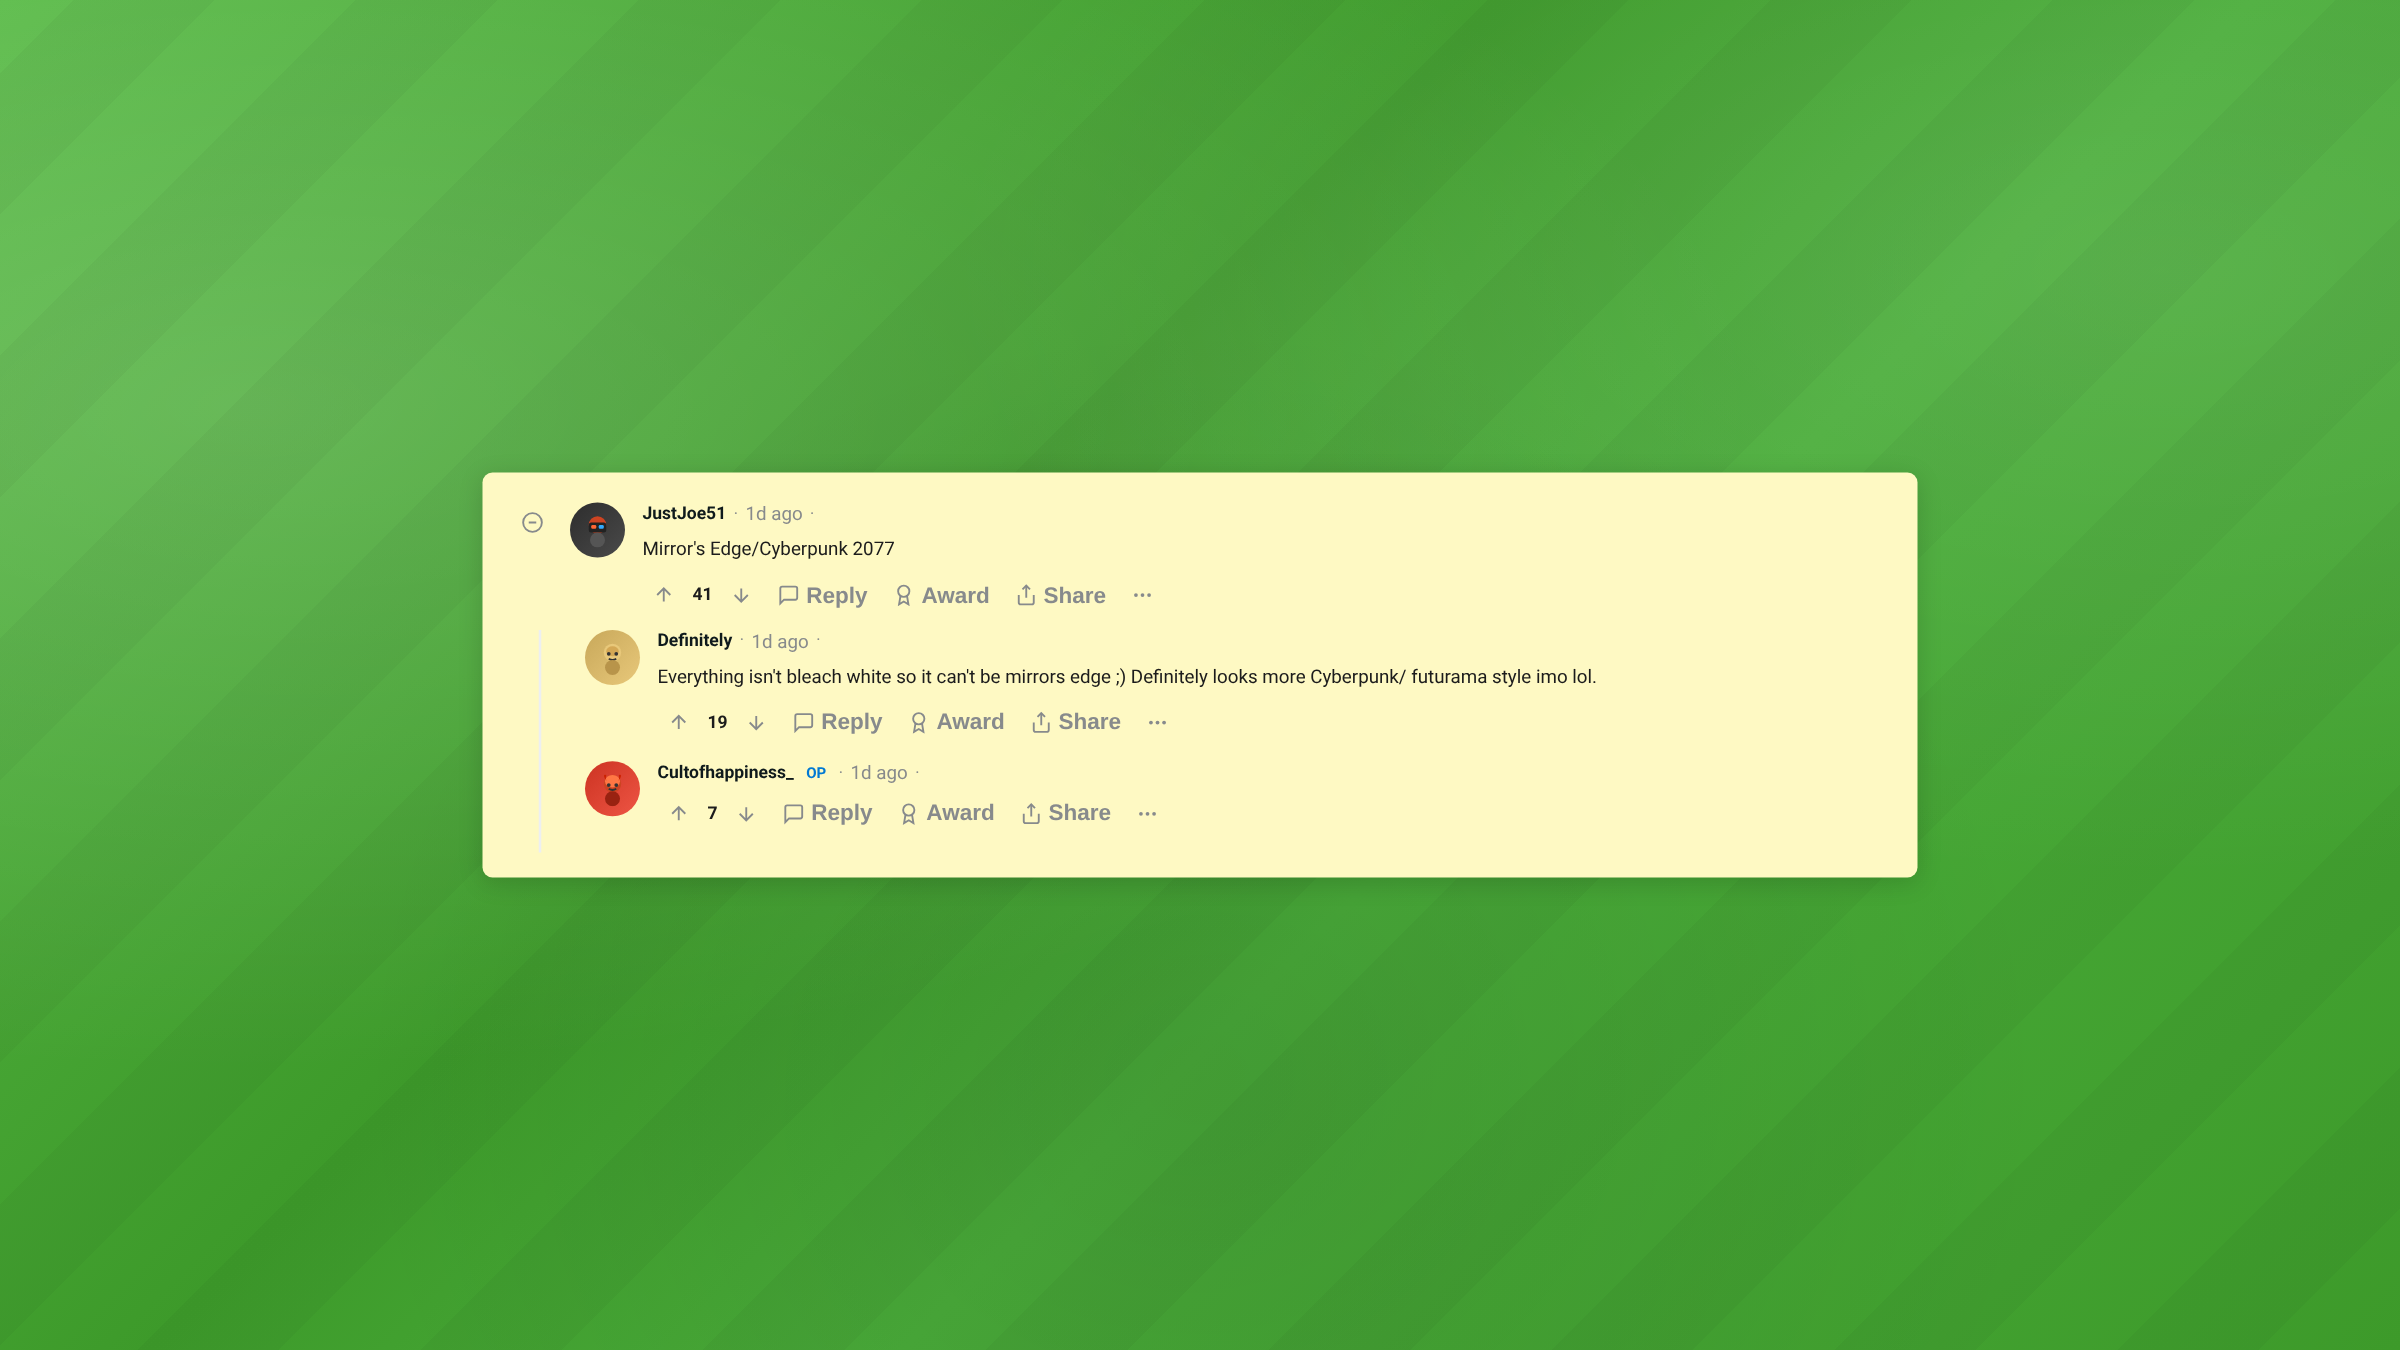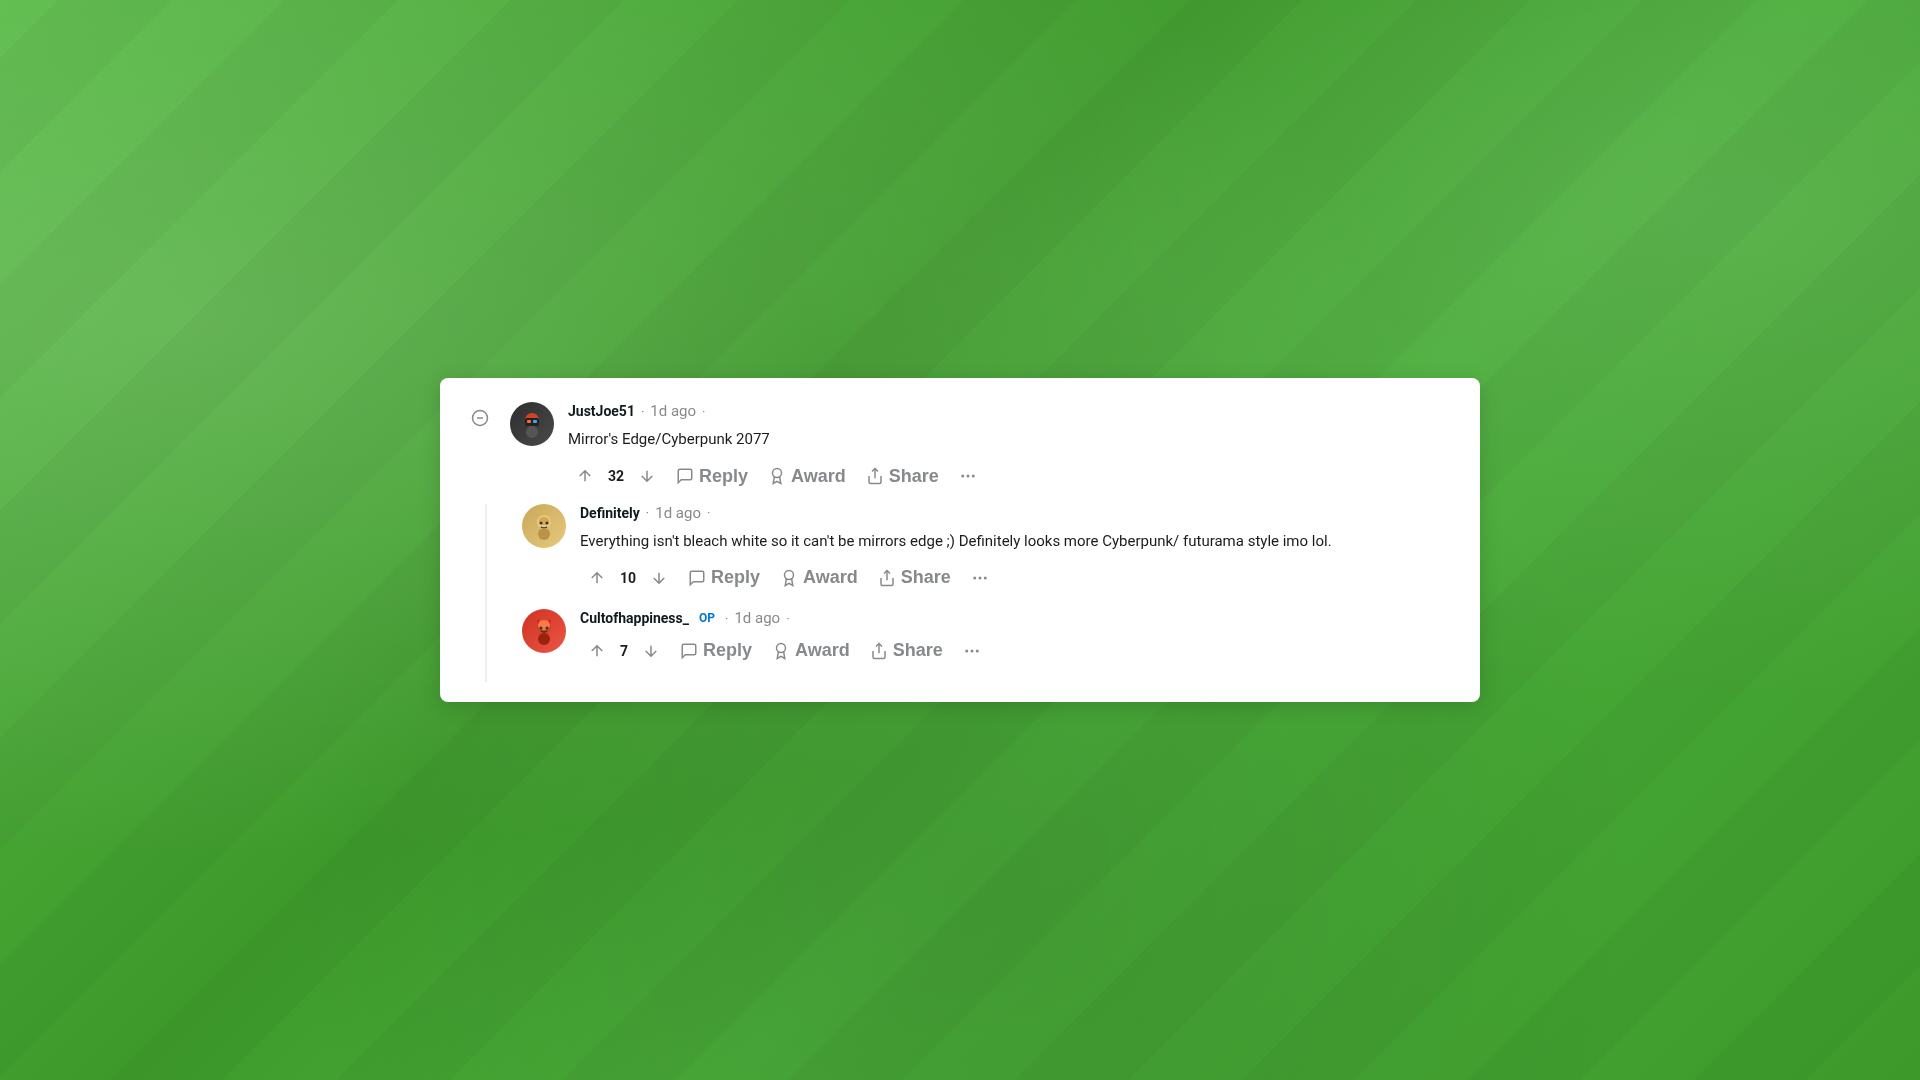--- a/index.html
+++ b/index.html
@@ -36,23 +36,23 @@
           -45deg,
           transparent,
           transparent 80px,
           rgba(0,0,0,0.03) 80px,
           rgba(0,0,0,0.03) 160px
         );
     }
 
     .card {
       position: relative;
-      background: #ffffff;
+      background: #fef9c3;
       border-radius: 8px;
-      width: 1040px;
+      width: 1148px;
       padding: 24px 24px 20px 24px;
       box-shadow: 0 4px 20px rgba(0,0,0,0.15);
       z-index: 1;
     }
 
     
     .comment-top {
       display: flex;
       gap: 14px;
       align-items: flex-start;
@@ -248,21 +248,21 @@
 
       <p class="comment-text">Mirror's Edge/Cyberpunk 2077</p>
 
       <div class="action-bar">
         <div class="vote-section">
           <button class="action-btn">
             <svg class="icon-svg" viewBox="0 0 24 24" fill="none" stroke="currentColor" stroke-width="2">
               <path d="M12 19V5M5 12l7-7 7 7"></path>
             </svg>
           </button>
-          <span class="vote-count">32</span>
+          <span class="vote-count">41</span>
           <button class="action-btn">
             <svg class="icon-svg" viewBox="0 0 24 24" fill="none" stroke="currentColor" stroke-width="2">
               <path d="M12 5v14M5 12l7 7 7-7"></path>
             </svg>
           </button>
         </div>
 
         <button class="action-btn">
           <svg class="icon-svg" viewBox="0 0 24 24" fill="none" stroke="currentColor" stroke-width="2">
             <path d="M21 15a2 2 0 0 1-2 2H7l-4 4V5a2 2 0 0 1 2-2h14a2 2 0 0 1 2 2z"></path>
@@ -325,21 +325,21 @@
               <span class="dot">·</span>
             </div>
             <p class="comment-text">Everything isn't bleach white so it can't be mirrors edge ;) Definitely looks more Cyberpunk/ futurama style imo lol.</p>
             <div class="action-bar">
               <div class="vote-section">
                 <button class="action-btn">
                   <svg class="icon-svg" viewBox="0 0 24 24" fill="none" stroke="currentColor" stroke-width="2">
                     <path d="M12 19V5M5 12l7-7 7 7"></path>
                   </svg>
                 </button>
-                <span class="vote-count">10</span>
+                <span class="vote-count">19</span>
                 <button class="action-btn">
                   <svg class="icon-svg" viewBox="0 0 24 24" fill="none" stroke="currentColor" stroke-width="2">
                     <path d="M12 5v14M5 12l7 7 7-7"></path>
                   </svg>
                 </button>
               </div>
               <button class="action-btn">
                 <svg class="icon-svg" viewBox="0 0 24 24" fill="none" stroke="currentColor" stroke-width="2">
                   <path d="M21 15a2 2 0 0 1-2 2H7l-4 4V5a2 2 0 0 1 2-2h14a2 2 0 0 1 2 2z"></path>
                 </svg>

